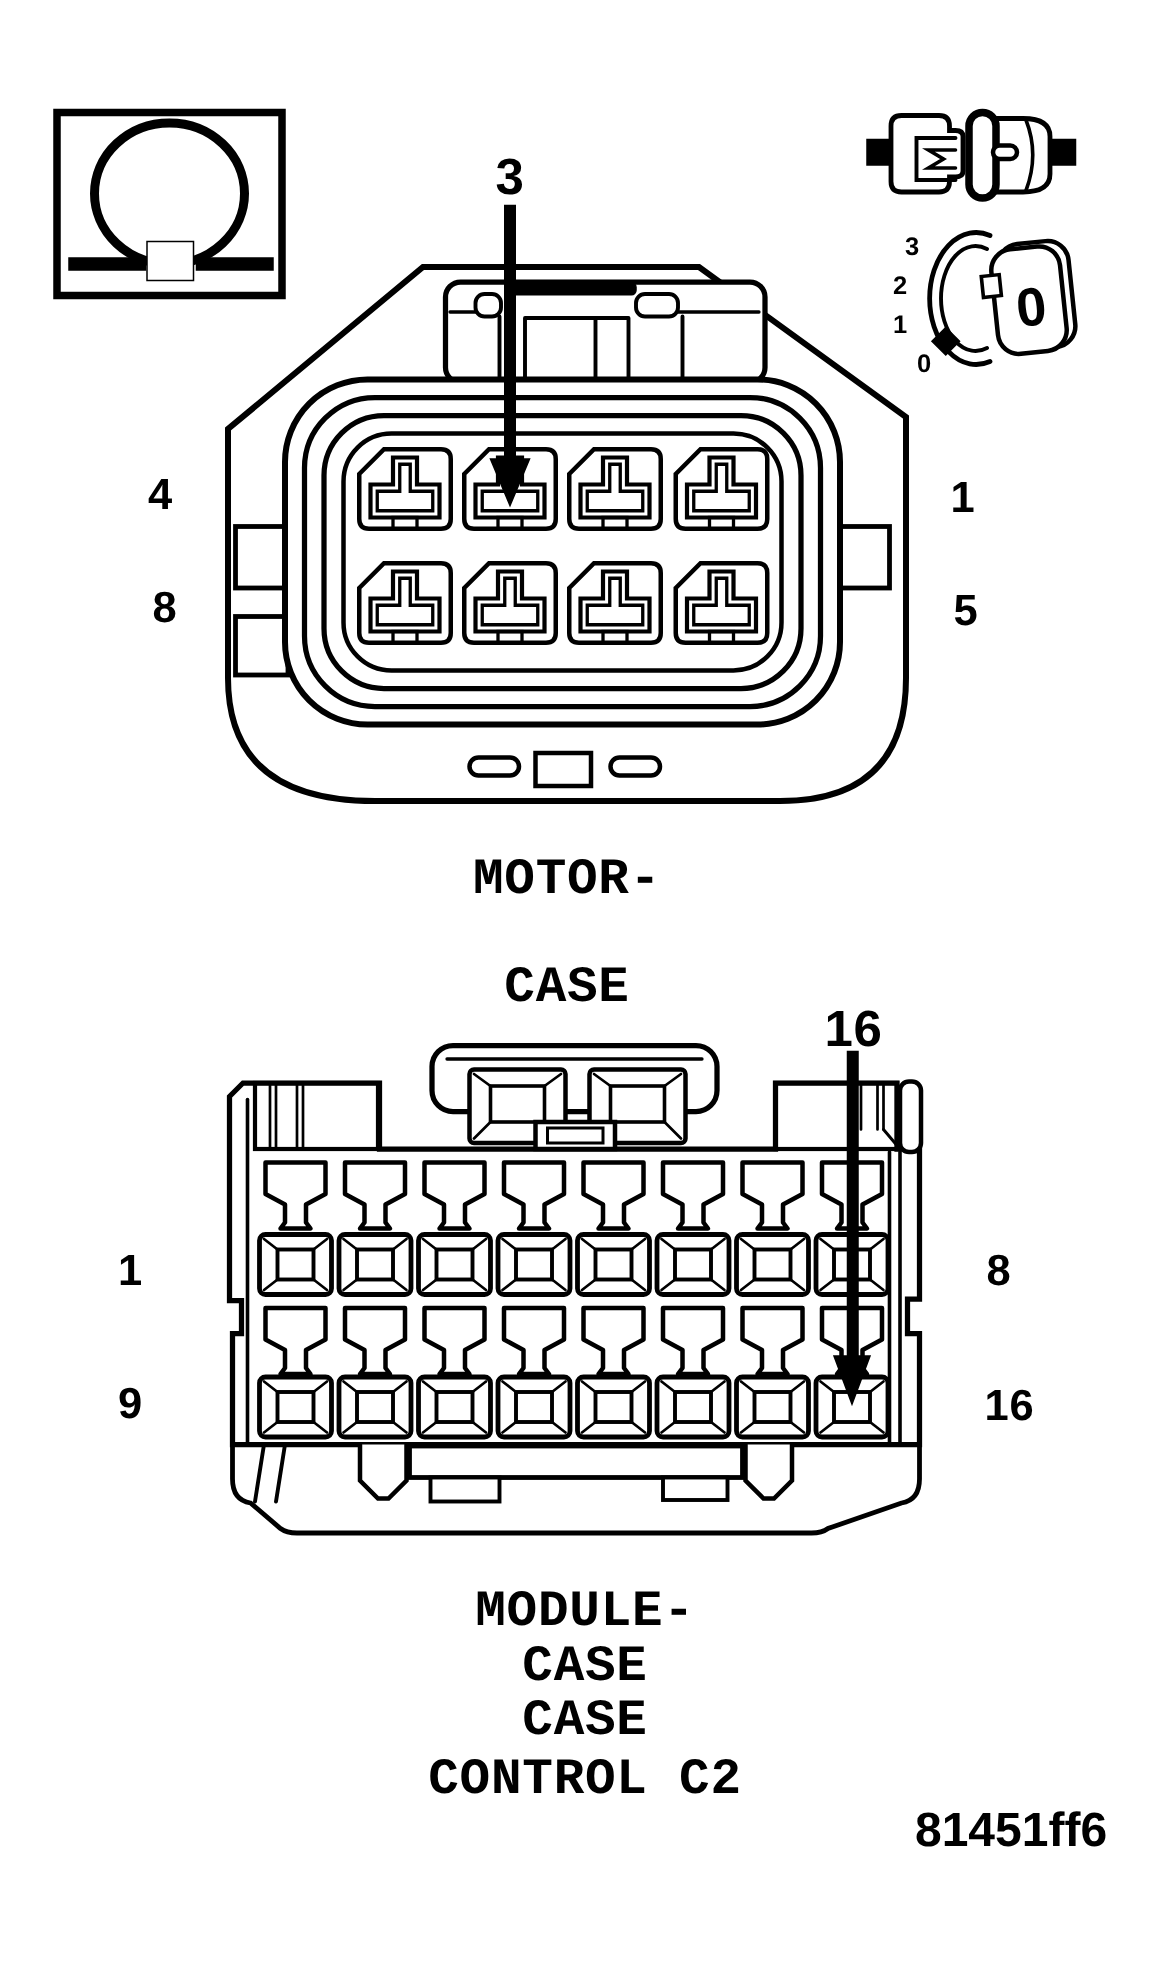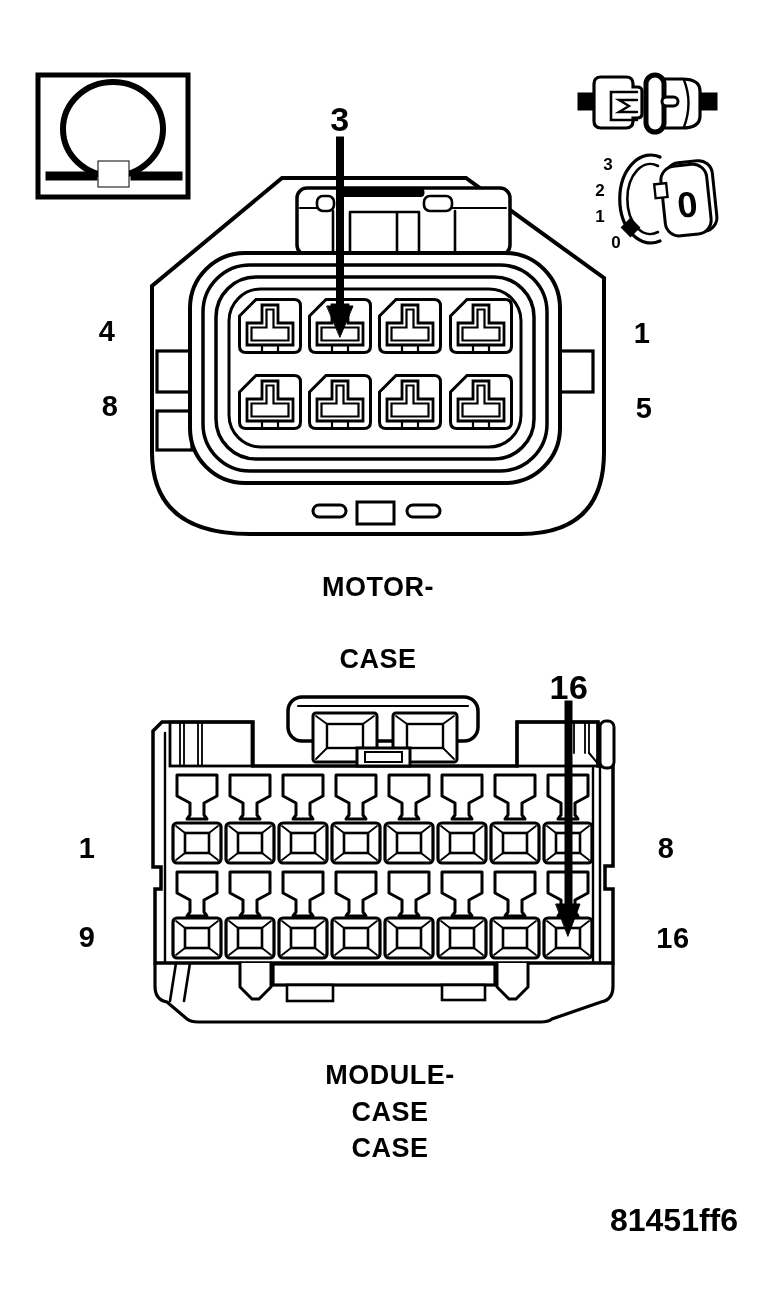--- a/index.html
+++ b/index.html
@@ -3,21 +3,21 @@
 <meta charset="utf-8">
 <style>
   html,body{margin:0;padding:0;background:#fff;}
   .page{position:relative;width:771px;height:1310px;background:#fff;overflow:hidden;
         font-family:"Liberation Sans",sans-serif;color:#000;}
   .art{position:absolute;left:0;top:0;}
   .lbl{position:absolute;transform:translate(-50%,-50%);font-weight:bold;
        white-space:nowrap;color:#000;letter-spacing:0.5px;}
   .pin-lbl{font-size:29px;}
   .callout-lbl{font-size:34px;}
-  .cap{font-size:27px;}
+  .cap{font-size:34px;font-family:Liberation Mono, monospace;}
   .code{font-size:32px;letter-spacing:0;}
   svg{display:block;}
   svg *{stroke:#000;}
   svg text{stroke:none;fill:#000;font-family:"Liberation Sans",sans-serif;font-weight:bold;}
 </style>
 </head>
 <body>
 
 <div class="page">
 
@@ -214,15 +214,16 @@
 
   <div class="lbl callout-lbl" style="left:569px;top:687px;">16</div>
   <div class="lbl pin-lbl" style="left:87px;top:848px;">1</div>
   <div class="lbl pin-lbl" style="left:87px;top:937px;">9</div>
   <div class="lbl pin-lbl" style="left:666px;top:848px;">8</div>
   <div class="lbl pin-lbl" style="left:673px;top:938px;">16</div>
 
   <div class="lbl cap" style="left:390px;top:1075px;">MODULE-</div>
   <div class="lbl cap" style="left:390px;top:1112px;">CASE</div>
   <div class="lbl cap" style="left:390px;top:1148px;">CASE</div>
+  <div class="lbl cap" style="left:390px;top:1187px;">CONTROL C2</div>
 
   <div class="lbl code" style="left:674px;top:1220px;">81451ff6</div>
 </div>
 
 </body></html>

